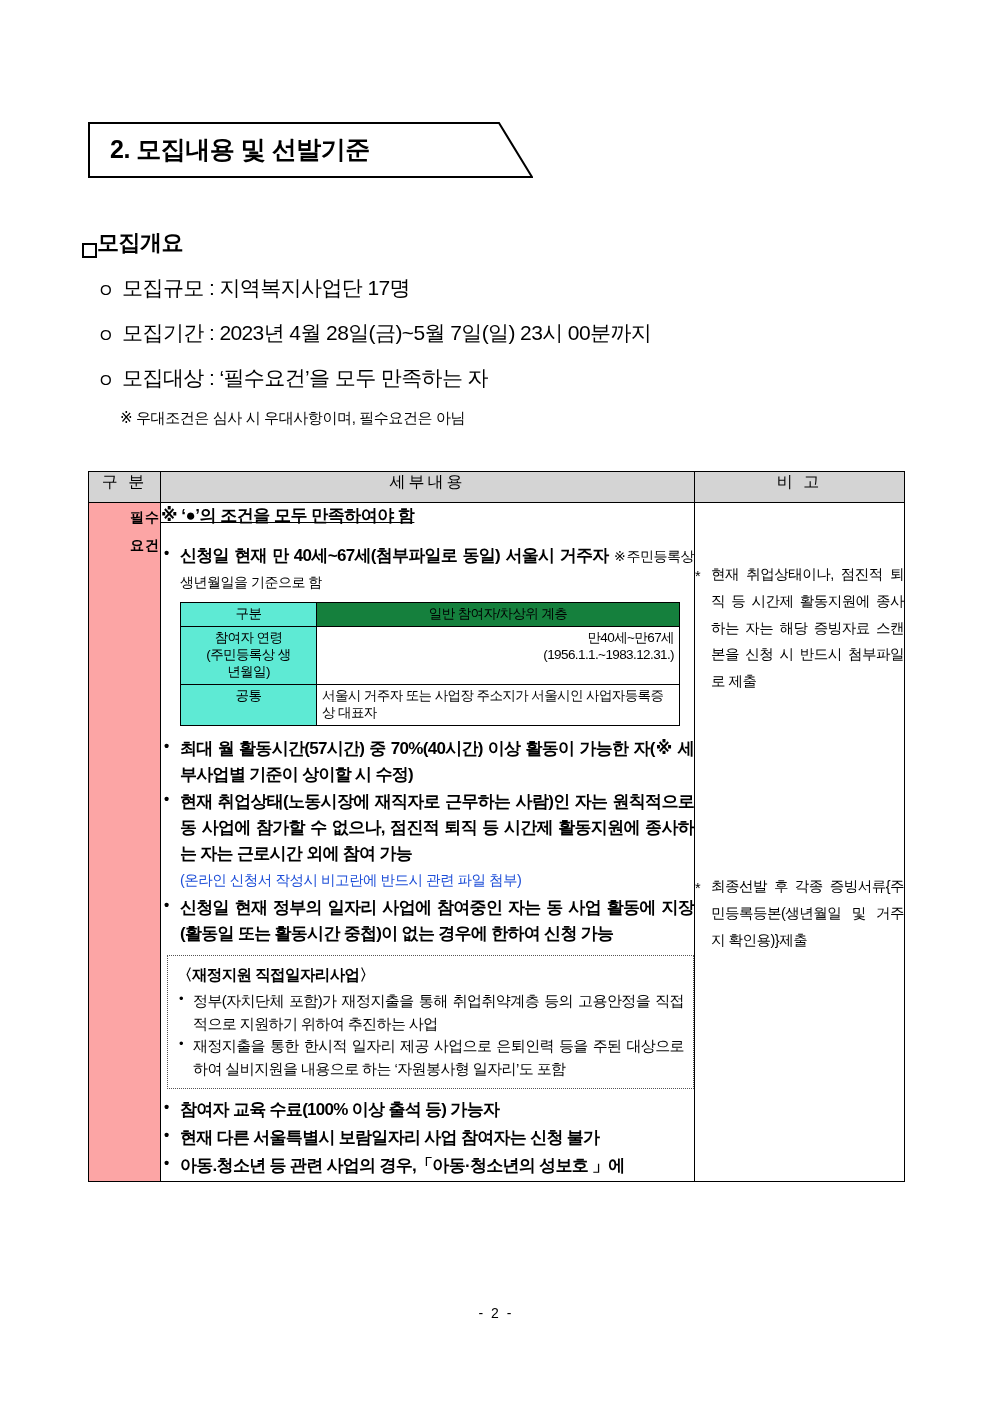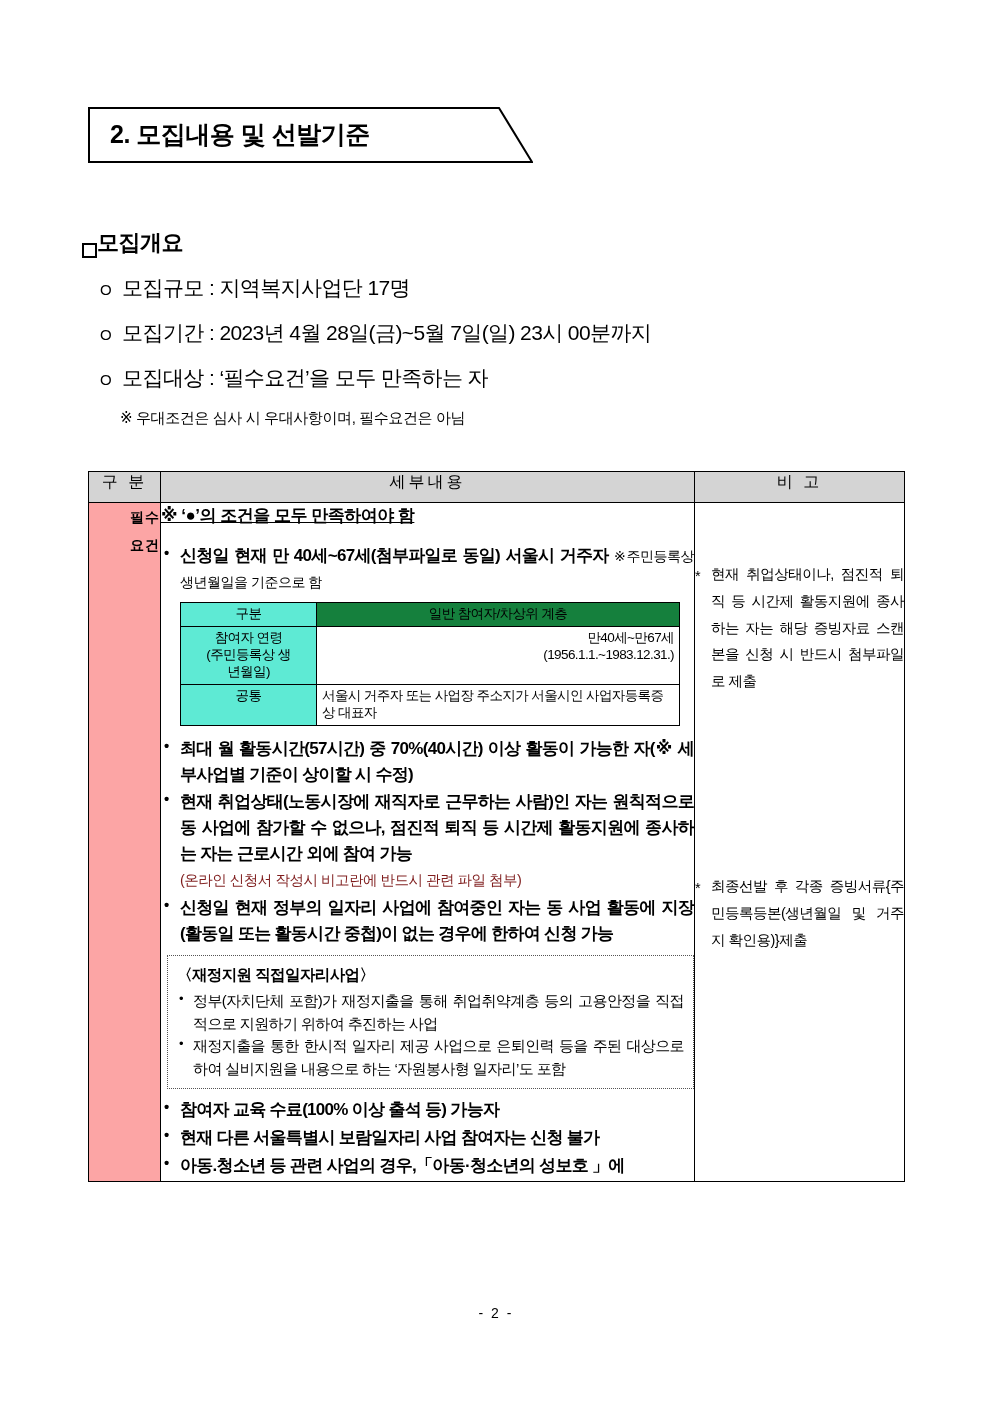--- a/index.html
+++ b/index.html
@@ -19,21 +19,21 @@
     margin: 0 auto;
     background: #ffffff;
     overflow: hidden;
     box-sizing: border-box;
   }
 
   
   .banner-wrap {
     position: absolute;
     left: 88px;
-    top: 107px;
+    top: 122px;
     width: 445px;
     height: 56px;
     text-decoration: underline;
   }
   .banner-svg {
     position: absolute;
     left: 0;
     top: 0;
   }
   .banner-title {
@@ -168,21 +168,21 @@
     font-weight: normal;
     font-size: 14px;
     letter-spacing: -0.5px;
   }
   .b-sub-note {
     font-weight: normal;
     font-size: 14.5px;
     padding-left: 19px;
     letter-spacing: -0.5px;
     margin-bottom: 4px;
-    color: #7f1d1d;
+    color: #1d4ed8;
   }
 
   
   .inner-table {
     width: 500px;
     border-collapse: collapse;
     table-layout: fixed;
     margin: 8px 0 10px 19px;
     font-weight: normal;
   }

